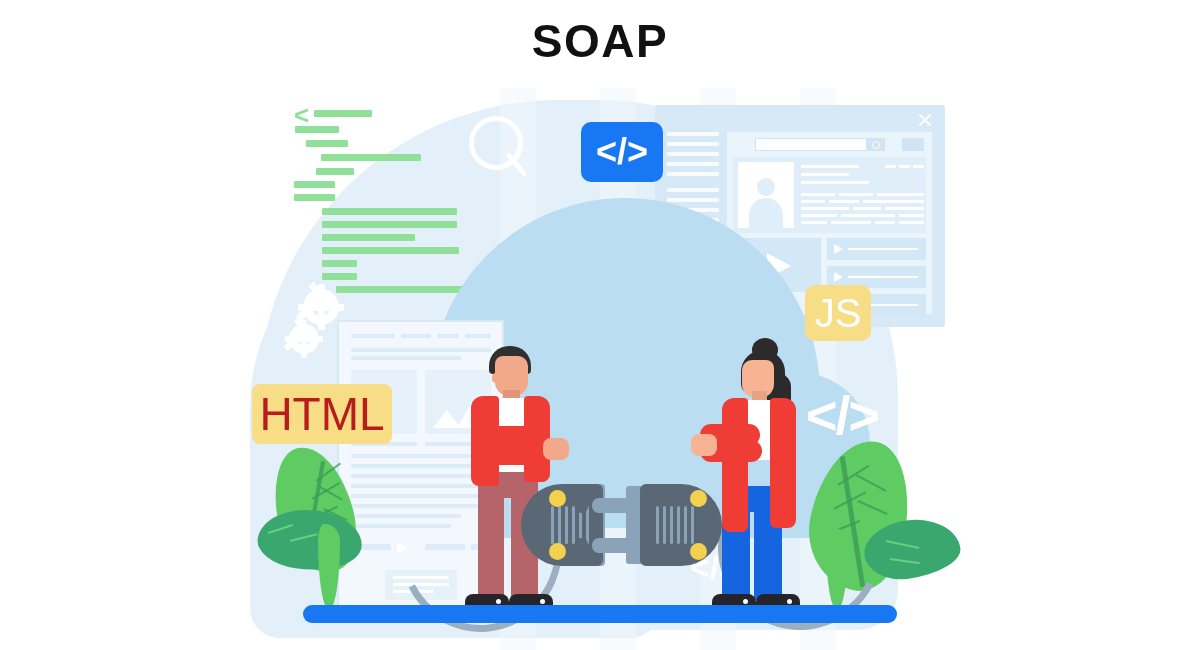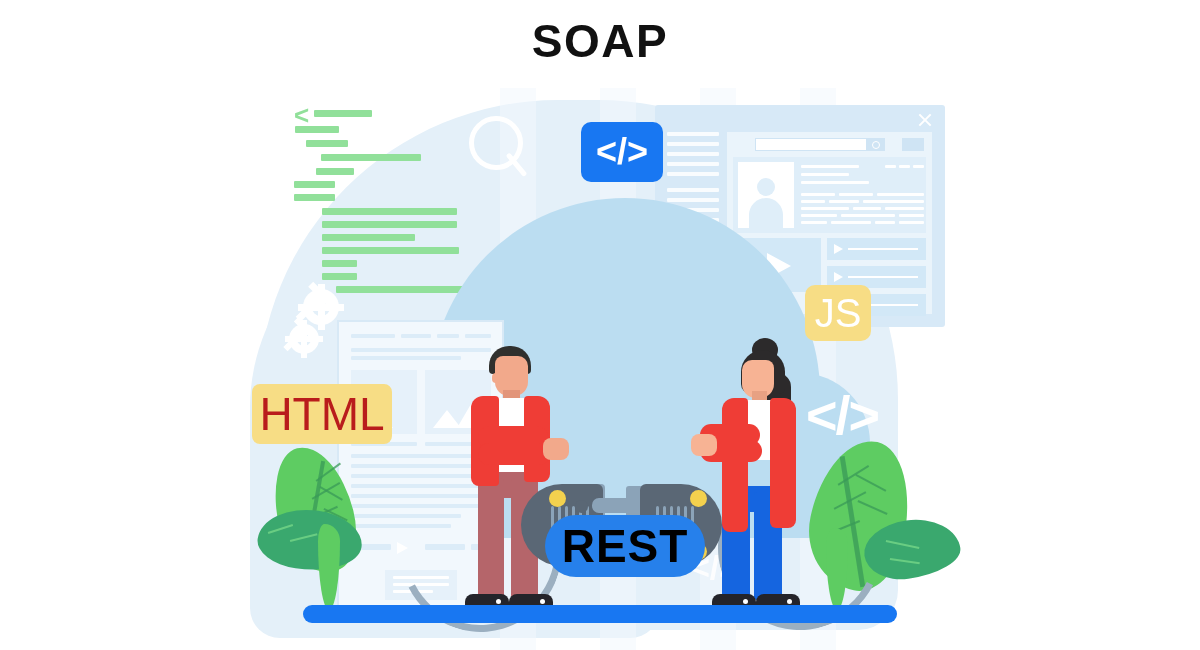--- a/index.html
+++ b/index.html
@@ -470,17 +470,16 @@
         <div class="gb" style="left:28px;"></div>
           <div class="gb" style="left:35px;"></div>
       </div>
       <div class="screw" style="left:690px;top:402px;"></div>
       <div class="screw" style="left:690px;top:455px;"></div>
     </div>
 
     <div class="badge badge-html">HTML</div>
     <div class="badge badge-js">JS</div>
     <div class="badge badge-code">&lt;/&gt;</div>
-    <div class="badge badge-rest">REST</div>
 
     <div class="ground"></div>
   </div>
 </div>
 
 </body></html>

